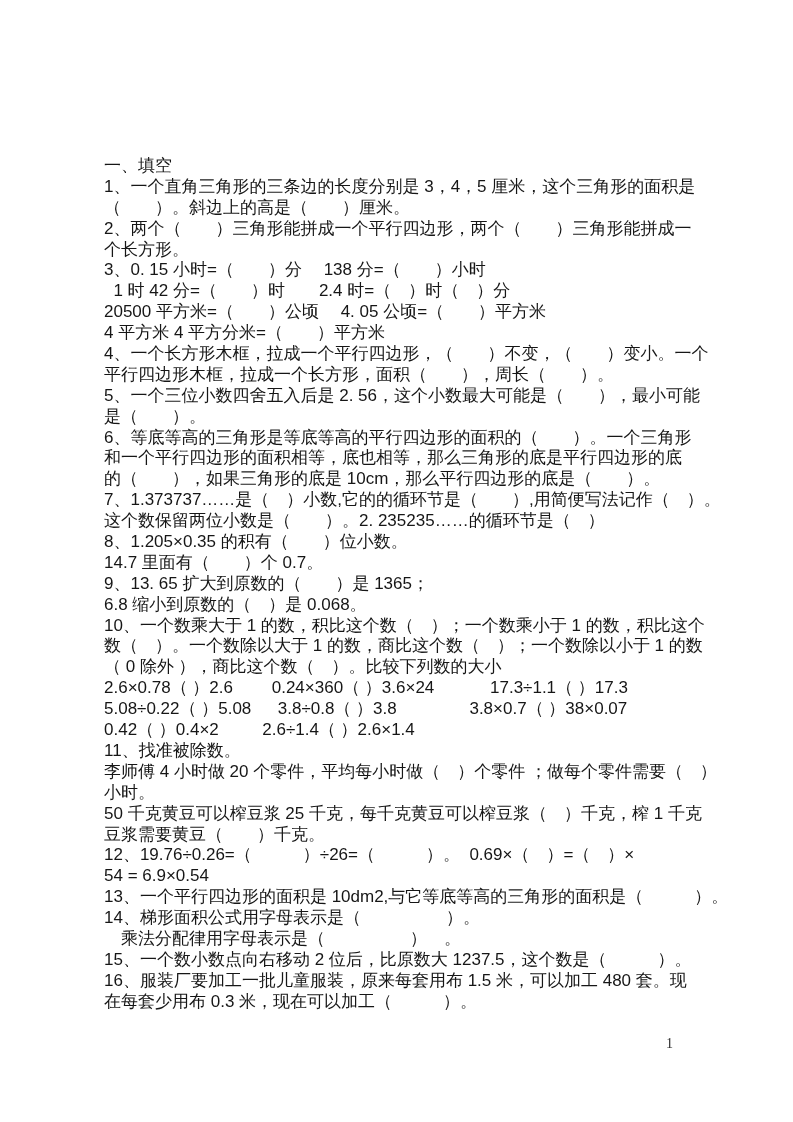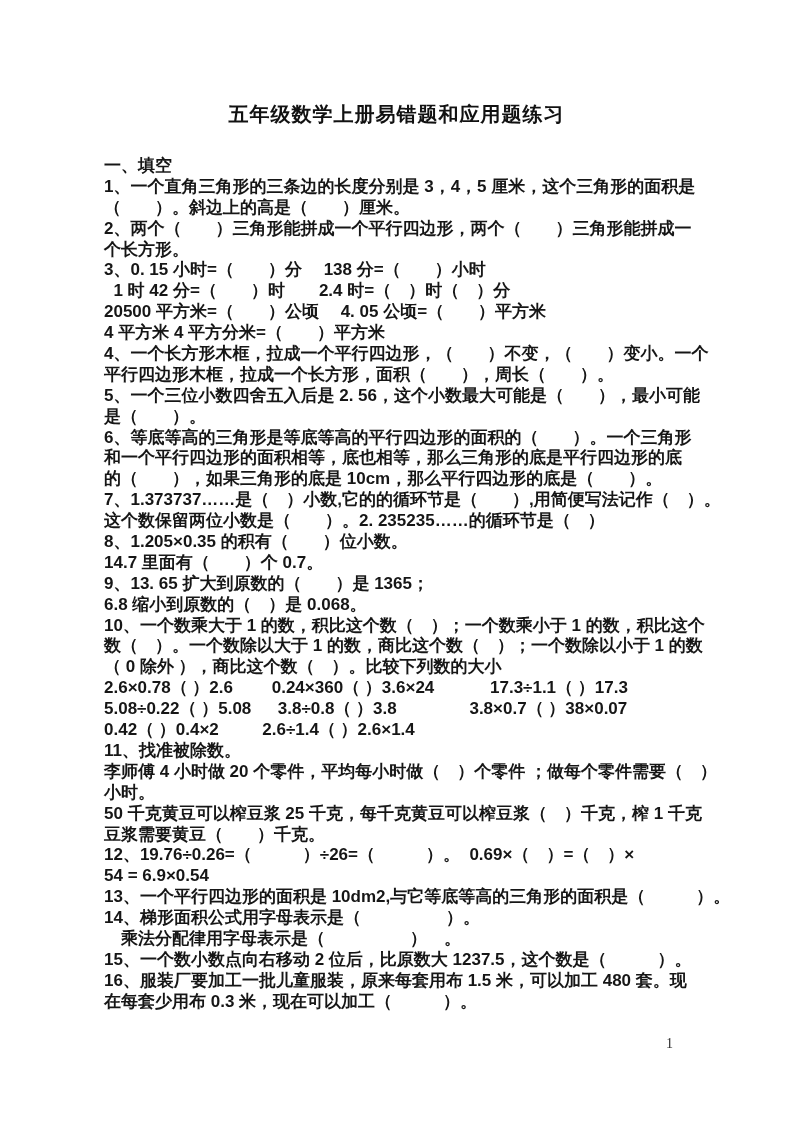--- a/index.html
+++ b/index.html
@@ -27,21 +27,21 @@
     letter-spacing: 1px;
     color: #111111;
     margin: 0;
   }
   .doc-body {
     position: absolute;
     top: 156px;
     left: 104px;
     width: 600px;
     font-size: 17px;
-    font-weight: bold;
+    font-weight: normal;
     line-height: 20.9px;
     white-space: pre;
     color: #161616;
   }
   .doc-body .line {
     height: 20.9px;
   }
   .page-number {
     position: absolute;
     top: 1036px;
@@ -49,18 +49,17 @@
     font-size: 14px;
     font-weight: normal;
     color: #2b2b2b;
     font-family: "Liberation Serif", serif;
   }
 </style>
 </head>
 <body>
 
 <div class="page">
-  <h1 class="doc-title">五年级数学上册易错题和应用题练习</h1>
 
   <div class="doc-body"><div class="line">一、填空</div><div class="line">1、一个直角三角形的三条边的长度分别是 3，4，5 厘米，这个三角形的面积是</div><div class="line">（　　）。斜边上的高是（　　）厘米。</div><div class="line">2、两个（　　）三角形能拼成一个平行四边形，两个（　　）三角形能拼成一</div><div class="line">个长方形。</div><div class="line">3、0. 15 小时=（　　）分　 138 分=（　　）小时</div><div class="line">  1 时 42 分=（　　）时　　2.4 时=（　）时（　）分</div><div class="line">20500 平方米=（　　）公顷　 4. 05 公顷=（　　）平方米</div><div class="line">4 平方米 4 平方分米=（　　）平方米</div><div class="line">4、一个长方形木框，拉成一个平行四边形，（　　）不变，（　　）变小。一个</div><div class="line">平行四边形木框，拉成一个长方形，面积（　　），周长（　　）。</div><div class="line">5、一个三位小数四舍五入后是 2. 56，这个小数最大可能是（　　），最小可能</div><div class="line">是（　　）。</div><div class="line">6、等底等高的三角形是等底等高的平行四边形的面积的（　　）。一个三角形</div><div class="line">和一个平行四边形的面积相等，底也相等，那么三角形的底是平行四边形的底</div><div class="line">的（　　），如果三角形的底是 10cm，那么平行四边形的底是（　　）。</div><div class="line">7、1.373737……是（　）小数,它的的循环节是（　　）,用简便写法记作（　）。</div><div class="line">这个数保留两位小数是（　　）。2. 235235……的循环节是（　）</div><div class="line">8、1.205×0.35 的积有（　　）位小数。</div><div class="line">14.7 里面有（　　）个 0.7。</div><div class="line">9、13. 65 扩大到原数的（　　）是 1365；</div><div class="line">6.8 缩小到原数的（　）是 0.068。</div><div class="line">10、一个数乘大于 1 的数，积比这个数（　）；一个数乘小于 1 的数，积比这个</div><div class="line">数（　）。一个数除以大于 1 的数，商比这个数（　）；一个数除以小于 1 的数</div><div class="line">（ 0 除外 ），商比这个数（　）。比较下列数的大小</div><div class="line">2.6×0.78（ ）2.6　　 0.24×360（ ）3.6×24　　　 17.3÷1.1（ ）17.3</div><div class="line">5.08÷0.22（ ）5.08　  3.8÷0.8（ ）3.8　　　　 3.8×0.7（ ）38×0.07</div><div class="line">0.42（ ）0.4×2　　  2.6÷1.4（ ）2.6×1.4</div><div class="line">11、找准被除数。</div><div class="line">李师傅 4 小时做 20 个零件，平均每小时做（　）个零件 ；做每个零件需要（　）</div><div class="line">小时。</div><div class="line">50 千克黄豆可以榨豆浆 25 千克，每千克黄豆可以榨豆浆（　）千克，榨 1 千克</div><div class="line">豆浆需要黄豆（　　）千克。</div><div class="line">12、19.76÷0.26=（　　　）÷26=（　　　）。  0.69×（　）=（　）×</div><div class="line">54 = 6.9×0.54</div><div class="line">13、一个平行四边形的面积是 10dm2,与它等底等高的三角形的面积是（　　　）。</div><div class="line">14、梯形面积公式用字母表示是（　　　　　）。</div><div class="line">　乘法分配律用字母表示是（　　　　　）　。</div><div class="line">15、一个数小数点向右移动 2 位后，比原数大 1237.5，这个数是（　　　）。</div><div class="line">16、服装厂要加工一批儿童服装，原来每套用布 1.5 米，可以加工 480 套。现</div><div class="line">在每套少用布 0.3 米，现在可以加工（　　　）。</div></div>
 
   <div class="page-number">1</div>
 </div>
 
 </body></html>

